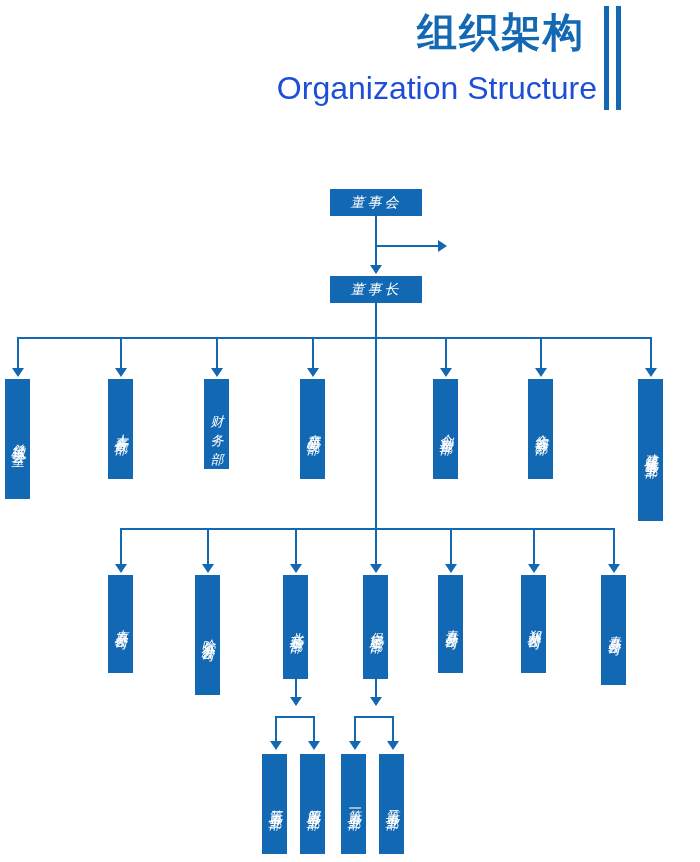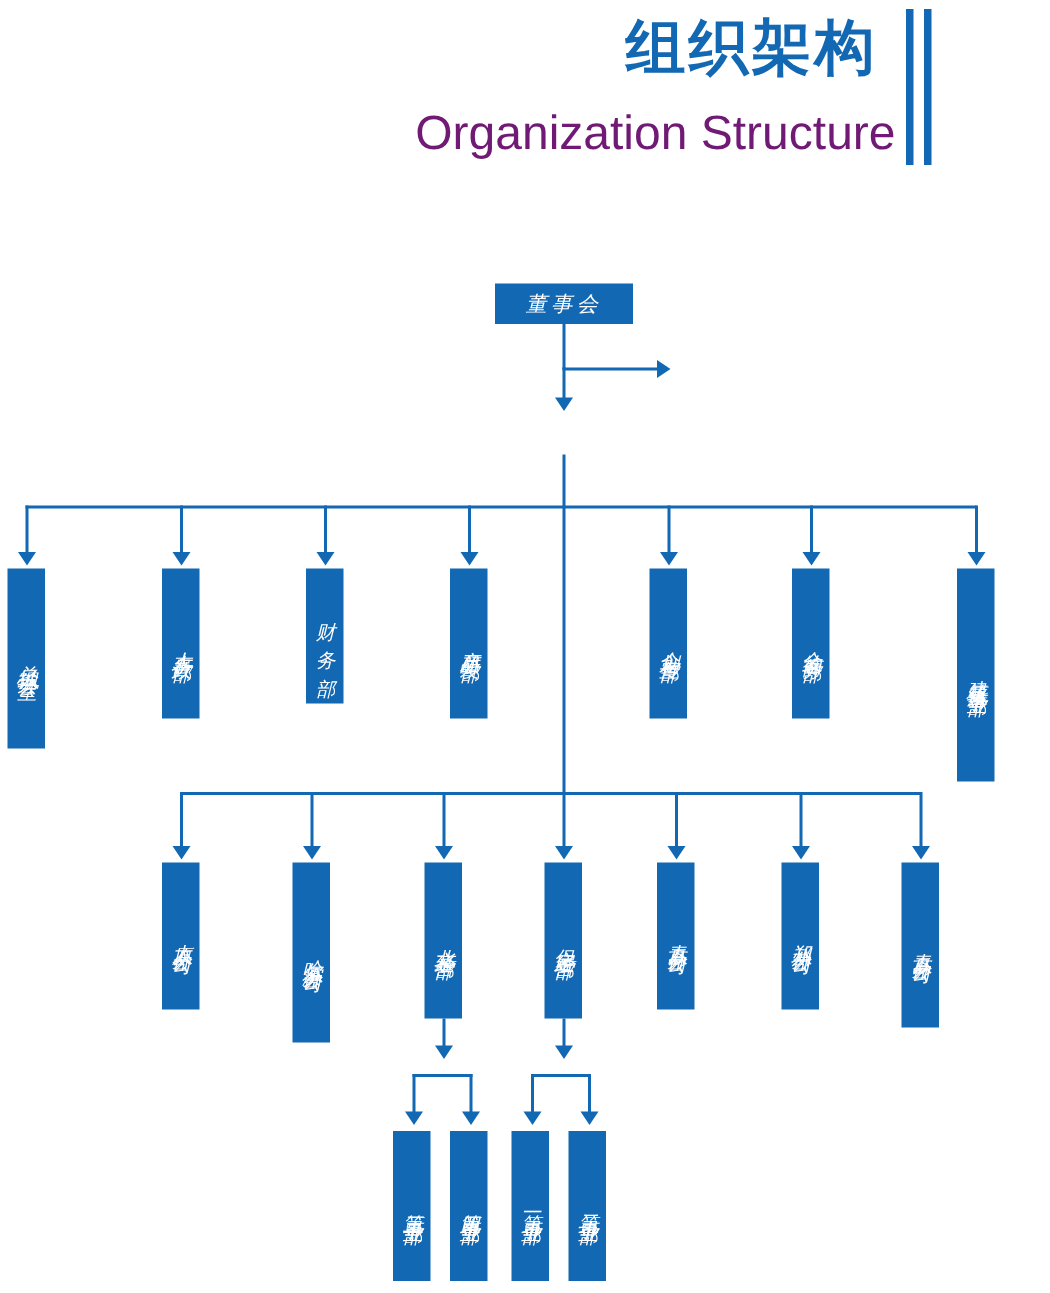--- a/index.html
+++ b/index.html
@@ -33,21 +33,21 @@
     color: #1268b3;
     letter-spacing: 2px;
     line-height: 48px;
     white-space: nowrap;
   }
   #title-en {
     position: absolute;
     right: 36px;
     top: 68px;
     font-size: 32px;
-    color: #701a75;
+    color: #1d4ed8;
     line-height: 40px;
     white-space: nowrap;
     font-weight: normal;
   }
   .deco-bar {
     position: absolute;
     background: #1268b3;
   }
   #deco-bar-1 { right: 24px; top: 6px;  width: 5px; height: 104px; }
   #deco-bar-2 { right: 12px; top: 6px;  width: 5px; height: 104px; }
@@ -134,20 +134,21 @@
   <div class="node horiz" style="left:330px; top:173px; width:92px; height:27px;">董事会</div>
 
 
   <div class="line-v" style="left:375px; top:200px; height:30px;"></div>
   <div class="line-h" style="left:375px; top:229px; width:65px;"></div>
   <div class="arrow-right" style="left:438px; top:224px;"></div>
 
   <div class="line-v" style="left:375px; top:229px; height:22px;"></div>
   <div class="arrow-down" style="left:370px; top:249px;"></div>
 
+  <div class="node horiz" style="left:330px; top:260px; width:92px; height:27px;">董事长</div>
 
   <div class="line-v" style="left:375px; top:287px; height:226px;"></div>
 
   <div class="line-h" style="left:17px; top:321px; width:634px;"></div>
 
   <div class="line-v" style="left:17px;  top:321px; height:33px;"></div>
   <div class="arrow-down" style="left:12px; top:352px;"></div>
 
   <div class="line-v" style="left:120px; top:321px; height:33px;"></div>
   <div class="arrow-down" style="left:115px; top:352px;"></div>

